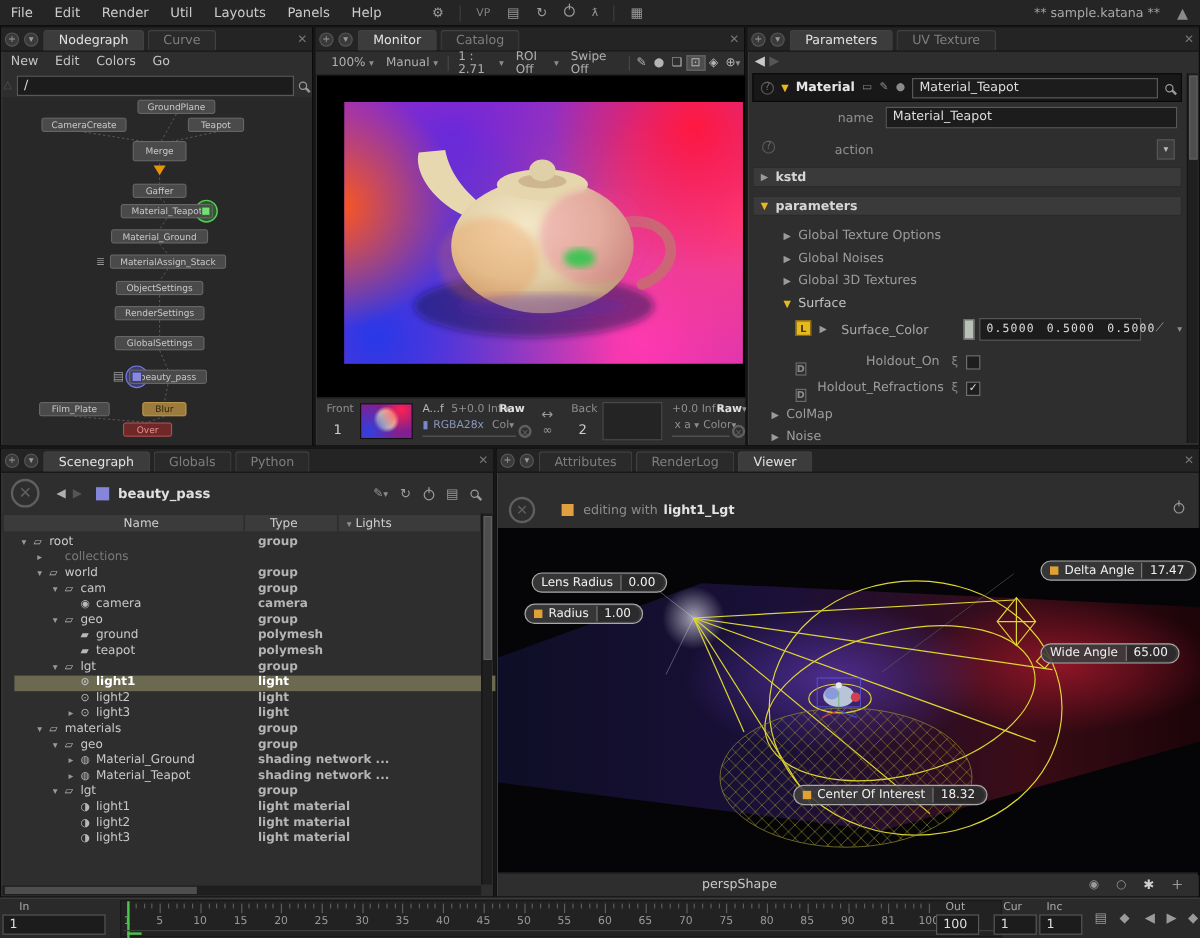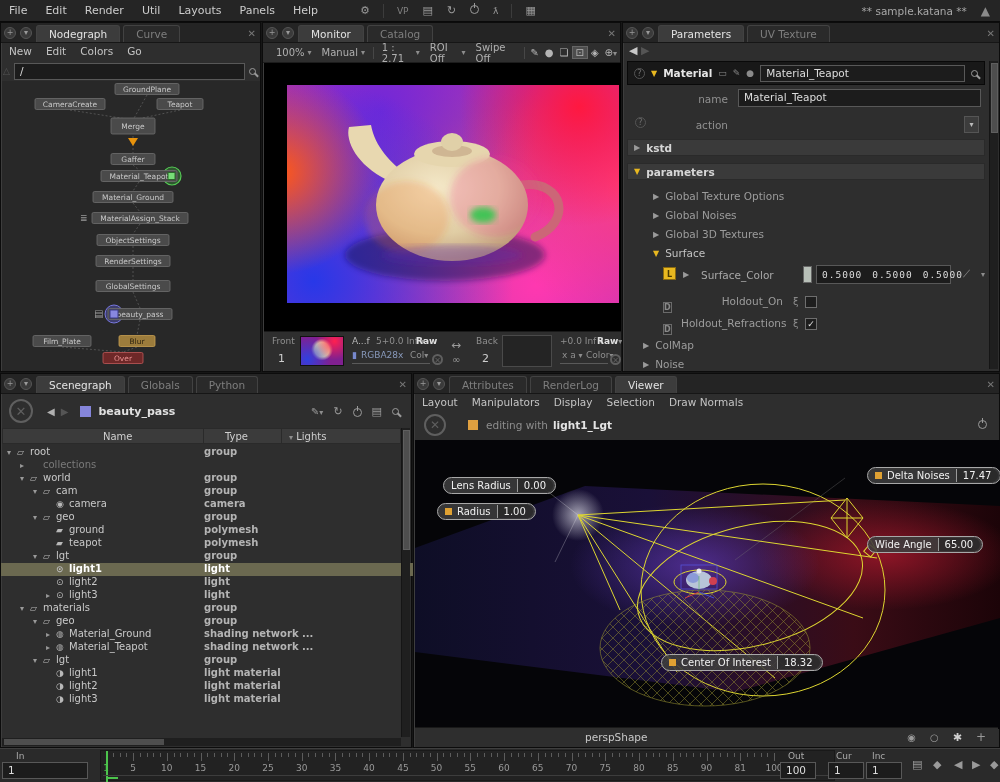--- a/index.html
+++ b/index.html
@@ -71,21 +71,21 @@
   .badge { width:13px; height:13px; font-size:8px; font-weight:bold; text-align:center; line-height:13px; }
   .badge.L { background:#e8b820; color:#4a3a00; border:1px solid #8a6a10; }
   .badge.D { background:none; color:#8a8a8a; border:1px solid #6a6a6a; }
   .chk { width:12px; height:12px; background:#1e1e1e; border:1px solid #6e6e6e; font-size:9px; line-height:11px; text-align:center; color:#e0e0e0; }
   .vscroll { position:absolute; right:1px; width:9px; background:#1f1f1f; border-left:1px solid #151515; }
   .vthumb { position:absolute; left:1px; width:7px; background:#4e4e4e; border:1px solid #5f5f5f; }
 
   
   #scenegraph { left:0; top:373px; width:412px; height:375px; }
   #sg-colhead { position:absolute; left:1px; right:10px; top:54px; height:16px; background:#3b3b3b; border:1px solid #2a2a2a; font-size:10px; color:#cfcfcf; }
-  .sgrow { position:absolute; left:0; width:466px; height:13px; font-size:10px; color:#c9c9c9; white-space:nowrap; }
+  .sgrow { position:absolute; left:11px; width:466px; height:13px; font-size:10px; color:#c9c9c9; white-space:nowrap; }
   .sgrow.sel { background:#6b6950; color:#ffffff; font-weight:bold; }
   .sgrow .typ { position:absolute; left:203px; top:0; color:#b4b4b4; font-weight:bold; }
   .sgrow.sel .typ { color:#ffffff; font-weight:bold; }
   .sgrow .arr { display:inline-block; width:10px; font-size:8px; color:#999; }
   .sgrow .tico { display:inline-block; width:13px; font-size:9px; color:#b8b8b8; }
 
   
   #viewer { left:413px; top:373px; width:587px; height:375px; }
   #vw-status { position:absolute; left:0; right:0; top:36px; height:30px; display:flex; align-items:center; font-size:10.5px; }
   #vw-viewport { position:absolute; left:1px; top:66px; width:585px; height:289px; background:#000; overflow:hidden; }
@@ -473,27 +473,20 @@
   </div>
 
   <div id="viewer" class="panel">
     <div class="tabbar">
       <span class="circ">+</span>
       <span class="circ">▾</span>
       <span class="tab">Attributes</span>
       <span class="tab">RenderLog</span>
       <span class="tab active">Viewer</span>
       <span class="closex">✕</span>
-    </div>
-    <div class="menurow" style="top:20px">
-      <span>Layout</span>
-      <span>Manipulators</span>
-      <span>Display</span>
-      <span>Selection</span>
-      <span>Draw Normals</span>
     </div>
     <div id="vw-status">
       <span class="xcirc" style="width:22px;height:22px;font-size:12px;line-height:19px;margin-left:10px">✕</span>
       <span style="width:10px;height:10px;background:#e0a040;margin-left:22px"></span>
       <span style="color:#8d8d8d;margin-left:8px">editing with</span>
       <span style="color:#e4e4e4;font-weight:bold;margin-left:5px">light1_Lgt</span>
       <span style="margin-left:auto;margin-right:12px"><span class="pwr"></span></span>
     </div>
     <div id="vw-viewport">
       <svg width="585" height="289" viewBox="0 0 585 289">
@@ -564,21 +557,21 @@
             <span class="pl">Lens Radius</span>
             <span class="pv">0.00</span>
           </div>
           <div class="vpill" style="left:22px;top:63px">
             <span class="sq"></span>
             <span class="pl">Radius</span>
             <span class="pv">1.00</span>
           </div>
           <div class="vpill" style="left:452px;top:27px">
             <span class="sq"></span>
-            <span class="pl">Delta Noises</span>
+            <span class="pl">Delta Angle</span>
             <span class="pv">17.47</span>
           </div>
           <div class="vpill" style="left:452px;top:96px">
             <span class="pl">Wide Angle</span>
             <span class="pv">65.00</span>
           </div>
           <div class="vpill" style="left:246px;top:214px">
             <span class="sq"></span>
             <span class="pl">Center Of Interest</span>
             <span class="pv">18.32</span>

